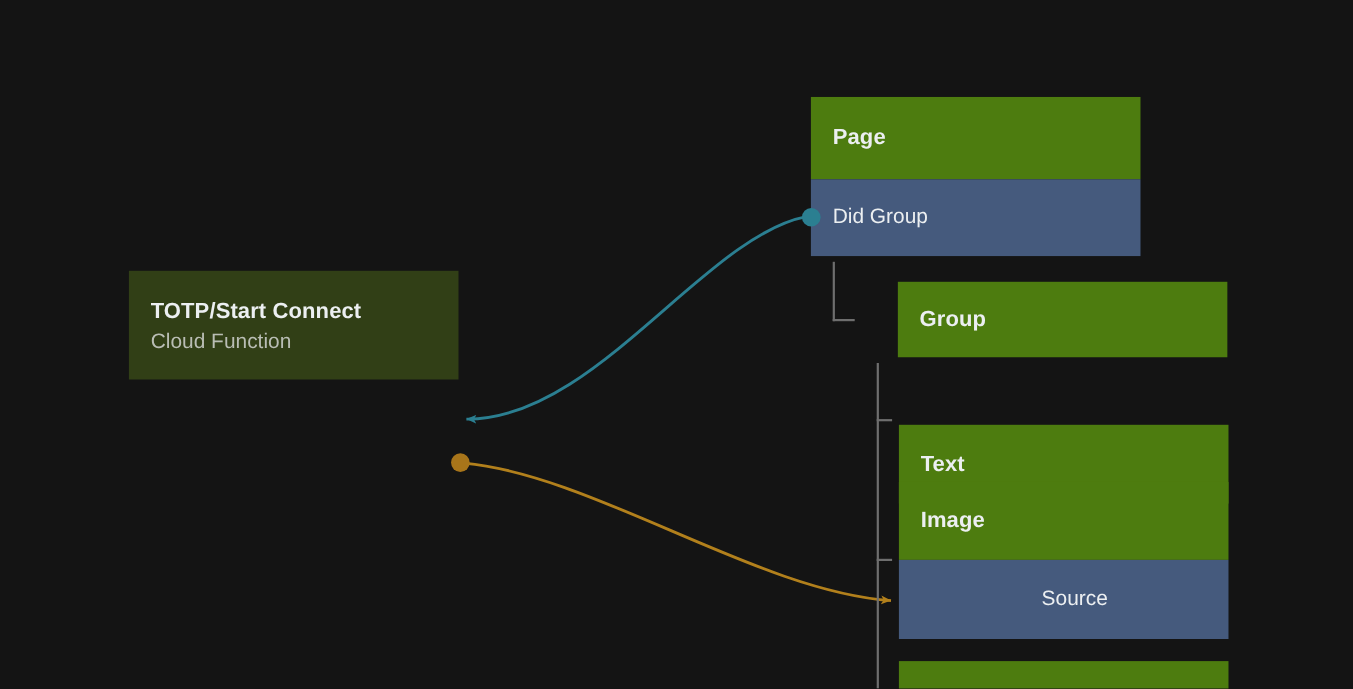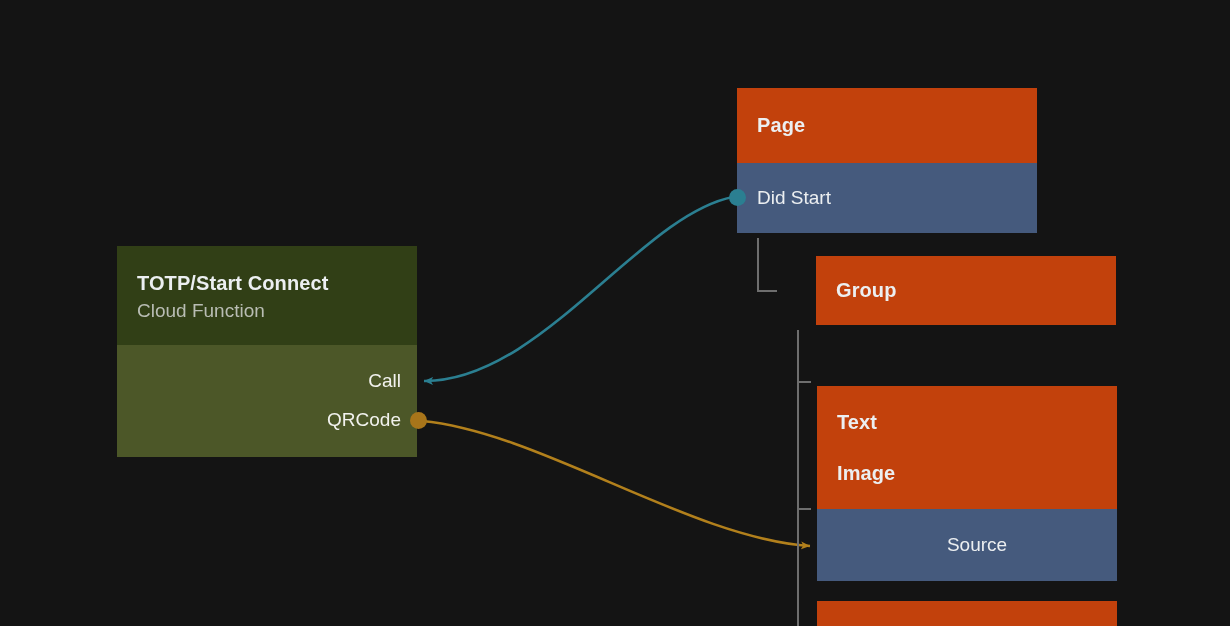--- a/index.html
+++ b/index.html
@@ -62,21 +62,21 @@
     font-weight: normal;
     white-space: nowrap;
   }
   .node-body {
     box-sizing: border-box;
     position: relative;
   }
 
   
   .node-blue .node-header {
-    background: #c2410c;
+    background: #4d7c0f;
   }
   .node-blue .port-row {
     background: #455a7d;
   }
 
   
   .node-green {
     left: 117px;
     top: 246px;
     width: 300px;
@@ -172,34 +172,30 @@
 
   <div class="tree-line tree-v" style="left:797px; top:330px; height:296px;"></div>
   <div class="tree-line tree-h" style="left:797px; top:381px; width:14px;"></div>
   <div class="tree-line tree-h" style="left:797px; top:508px; width:14px;"></div>
 
   <div class="node node-green">
     <div class="node-header">
       <div class="node-title">TOTP/Start Connect</div>
       <div class="node-subtitle">Cloud Function</div>
     </div>
-    <div class="node-body">
-      <div class="out-port" style="top:25px;">Call</div>
-      <div class="out-port" style="top:64px;">QRCode</div>
-    </div>
   </div>
 
   <div class="port-dot dot-amber" style="left:410px; top:412px;"></div>
 
   <div class="node node-blue" id="node-page">
     <div class="node-header">
       <div class="node-title">Page</div>
     </div>
     <div class="port-row">
-      <span>Did Start</span>
+      <span>Did Group</span>
     </div>
   </div>
   <div class="port-dot dot-teal" style="left:729px; top:189px;"></div>
 
   <div class="node node-blue" id="node-group">
     <div class="node-header">
       <div class="node-title">Group</div>
     </div>
   </div>
 

